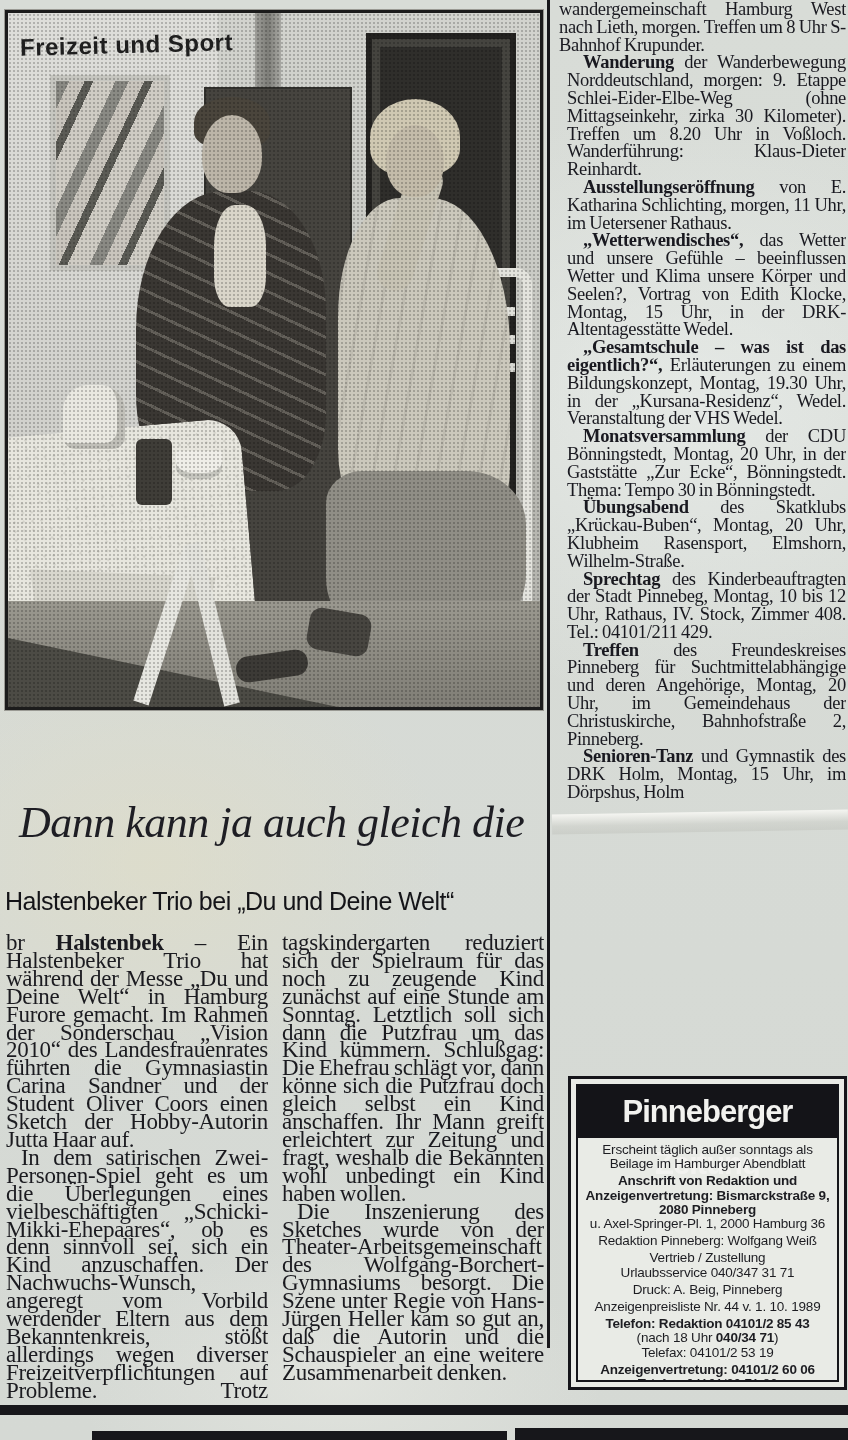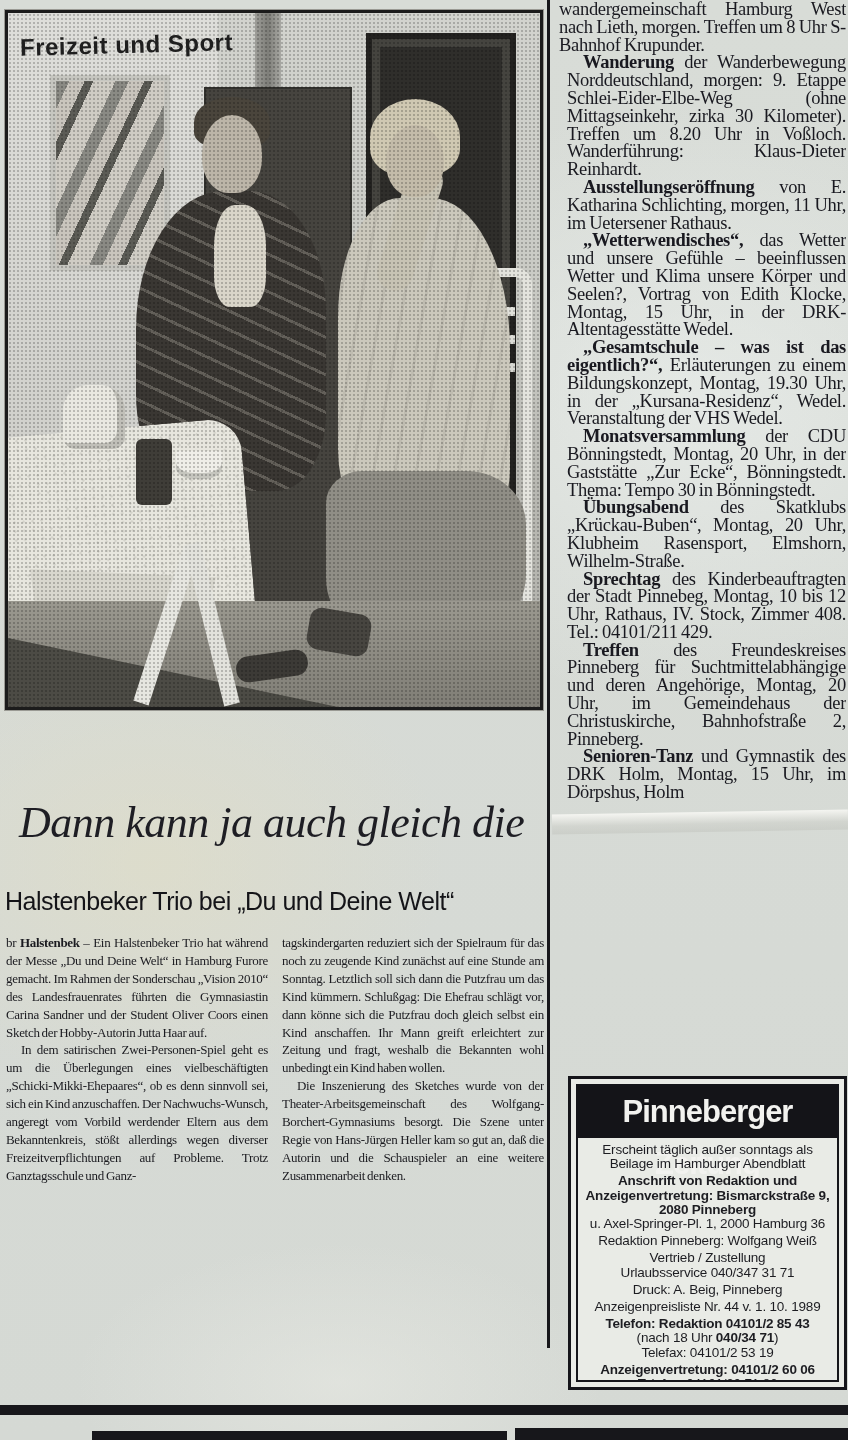--- a/index.html
+++ b/index.html
@@ -58,21 +58,21 @@
     font-family:"Liberation Sans",sans-serif;font-size:18px;line-height:24.5px;letter-spacing:-0.3px;color:#1a1a1e;}
   .headline{position:absolute;left:7px;top:788px;width:546px;margin:12px;
     font-family:"Liberation Serif",serif;font-style:italic;font-weight:500;font-size:44px;line-height:46px;
     letter-spacing:-0.5px;color:#1e1e24;text-align:left;}
   .headline .hl{display:block;white-space:nowrap;}
   .subhead{position:absolute;left:5px;top:886px;width:544px;margin:0;
     font-family:"Liberation Sans",sans-serif;font-weight:400;font-size:25px;line-height:30px;letter-spacing:-0.5px;color:#141418;}
 
   
   .col{position:absolute;top:934px;width:262px;height:466px;overflow:hidden;
-    font-size:13px;line-height:17.9px;letter-spacing:-0.3px;word-spacing:-1px;color:#1b1b20;}
+    font-size:23px;line-height:17.9px;letter-spacing:-0.3px;word-spacing:-1px;color:#1b1b20;}
   .col1{left:6px;} .col2{left:282px;}
   .para{margin:0;text-align:justify;}
   .para.ind{text-indent:15px;}
   .b{font-weight:700;}
 
   
   .divider-v{position:absolute;left:547px;top:0;width:3px;height:1348px;background:#17171b;}
   .events{position:absolute;left:559px;top:1px;width:287px;height:1064px;overflow:hidden;
     font-size:18.5px;line-height:17.8px;letter-spacing:-0.3px;word-spacing:-1px;color:#191920;}
   .events .para.ind{text-indent:16px;margin-left:8px;}

